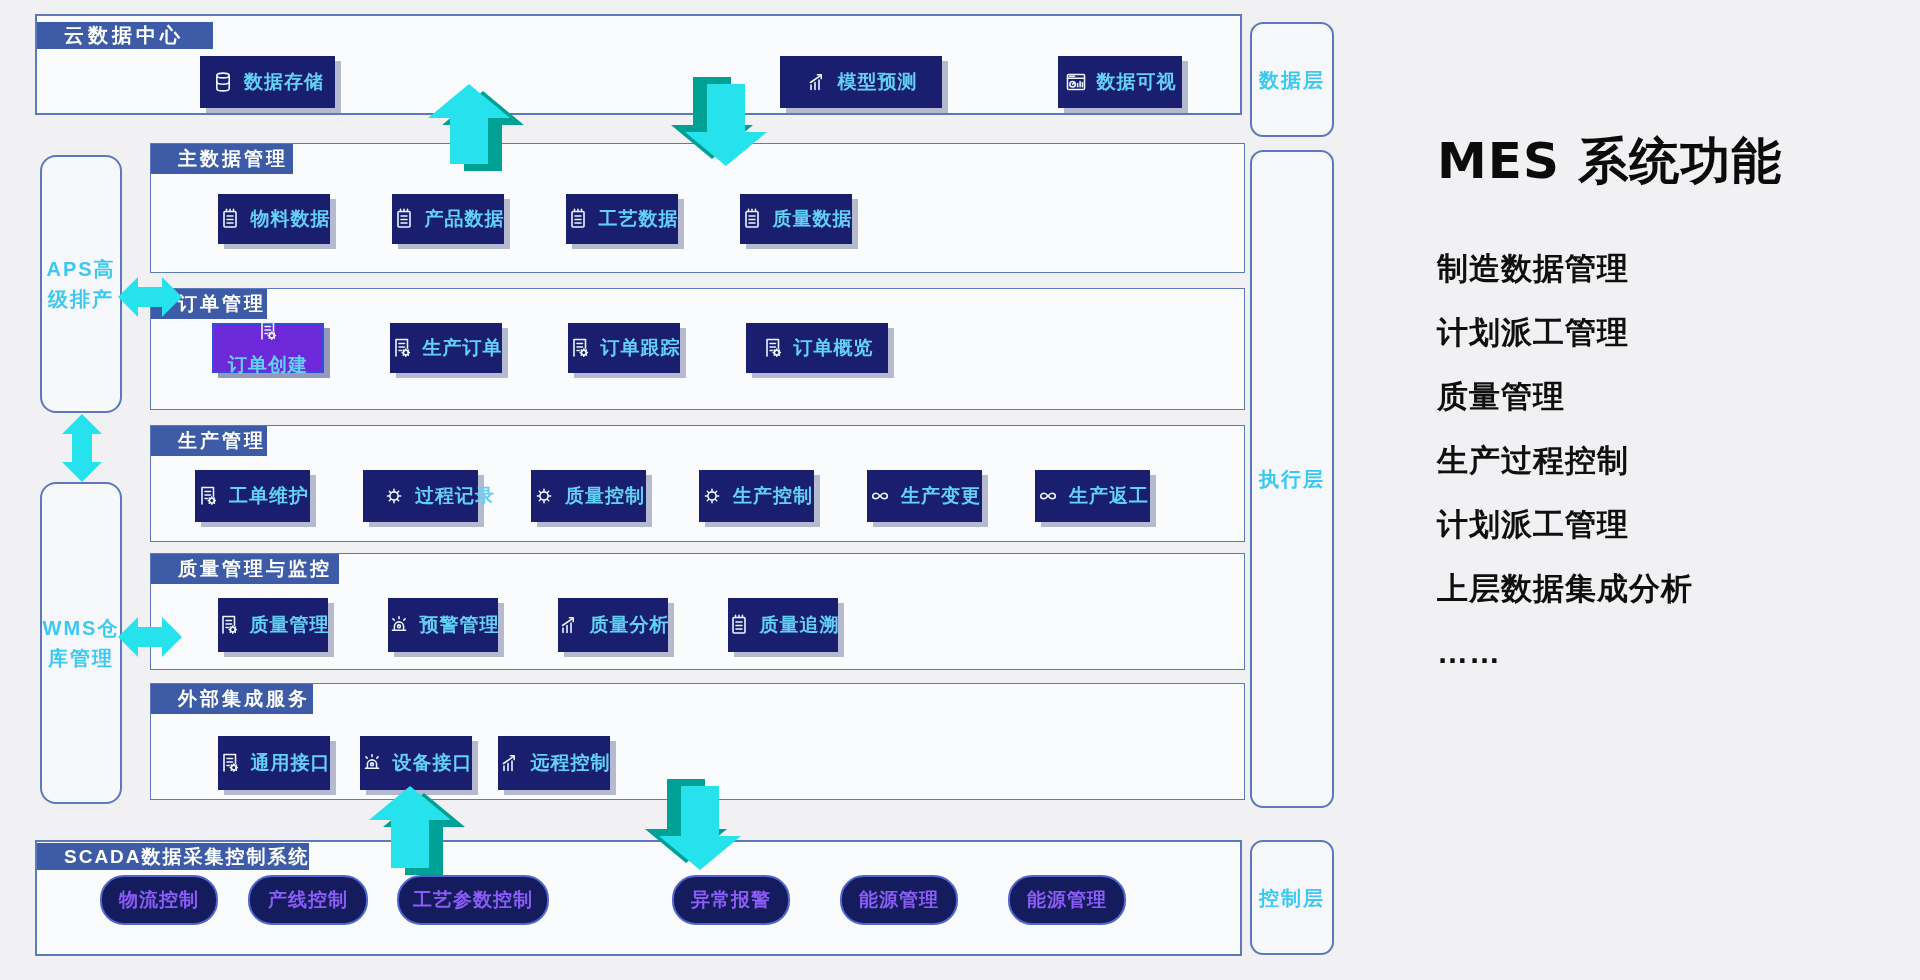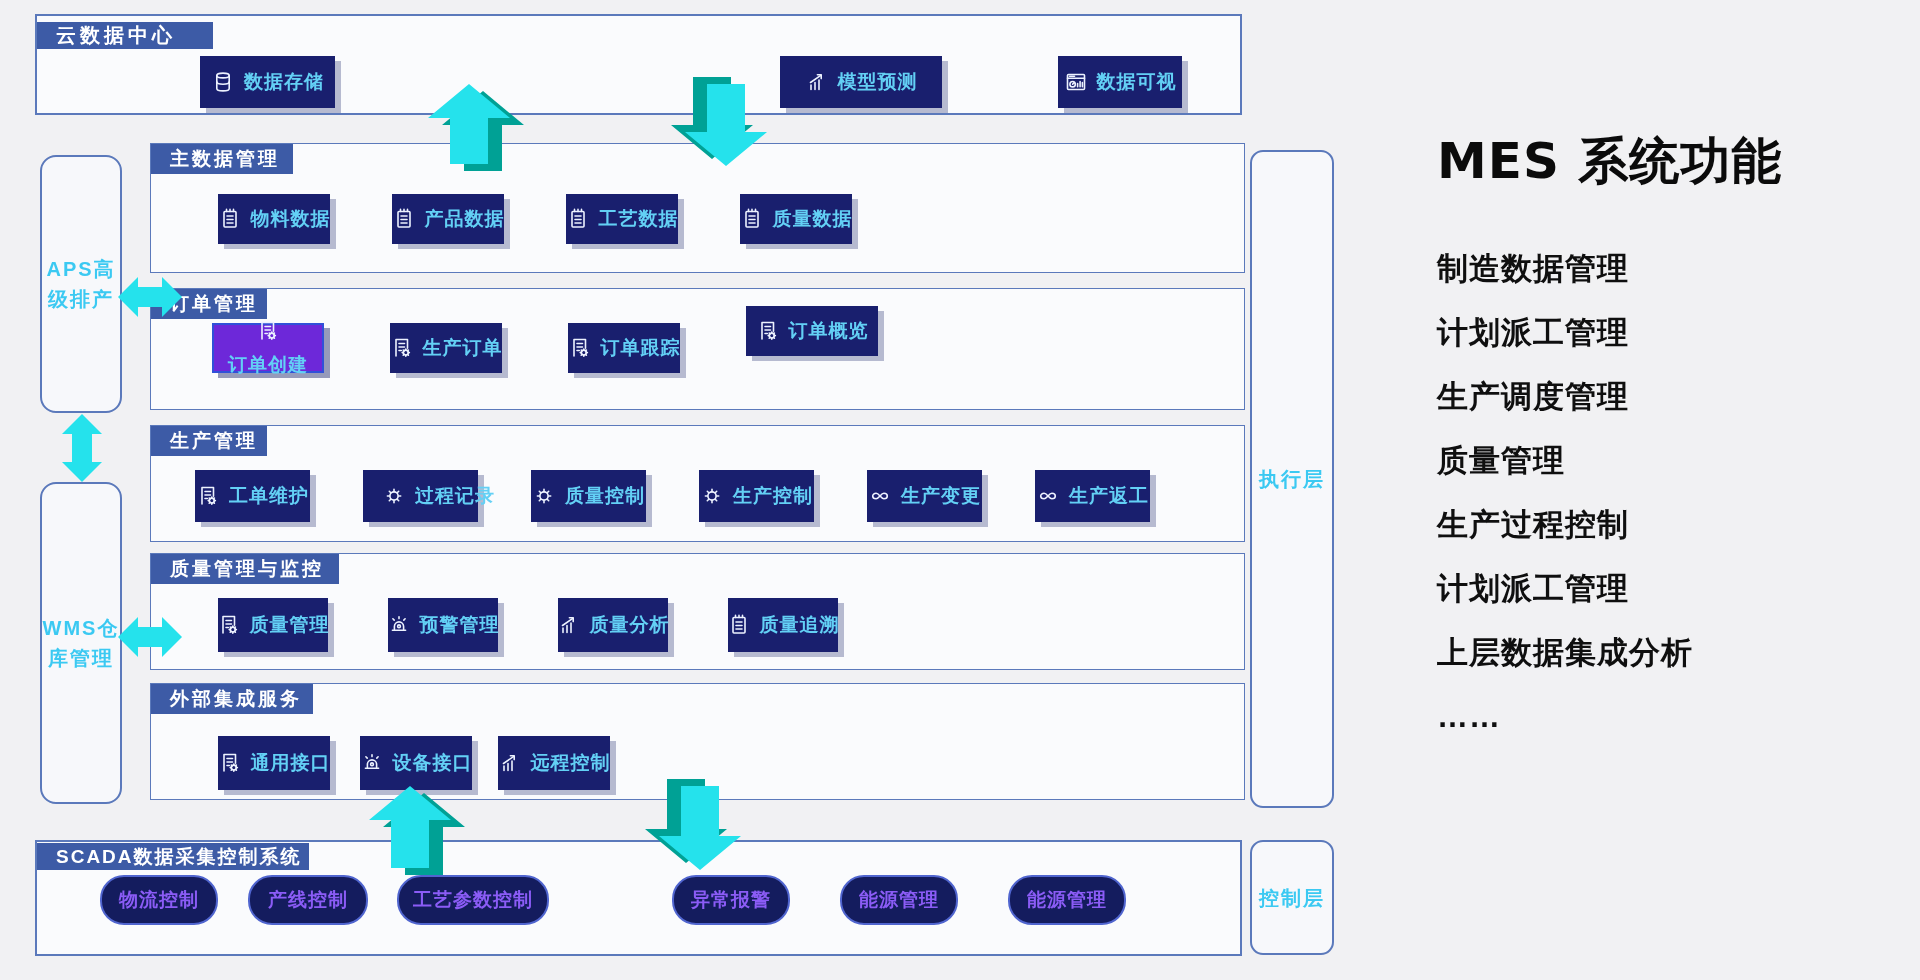--- a/index.html
+++ b/index.html
@@ -1,21 +1,21 @@
 <!DOCTYPE html>
 <html><head>
 <meta charset="utf-8">
 <style>
   html,body{margin:0;padding:0;background:#e9e9eb;}
   #canvas{position:relative;width:1920px;height:980px;background:#f1f1f3;overflow:hidden;
     font-family:"Liberation Sans","DejaVu Sans",sans-serif;}
   .frame{position:absolute;background:#fafbfd;border:2px solid #5b79bb;box-sizing:border-box;}
   .frame.thin{border-width:1.5px;}
   .tab{position:absolute;background:#3d5ba6;color:#ffffff;font-weight:bold;font-size:19px;
-    letter-spacing:3px;display:flex;align-items:center;padding-left:19px;box-sizing:border-box;
+    letter-spacing:3px;display:flex;align-items:center;padding-left:27px;box-sizing:border-box;
     height:30px;white-space:nowrap;}
   .navy-btn{position:absolute;background:#191f6e;color:#63d0f5;font-weight:bold;font-size:19px;
     letter-spacing:1px;display:flex;align-items:center;justify-content:center;gap:9px;
     box-sizing:border-box;box-shadow:6px 5px 0 rgba(28,36,105,0.30);cursor:pointer;white-space:nowrap;}
   .navy-btn.selected{background:#6d28d9;border:2px solid #3050d8;box-shadow:6px 5px 0 rgba(28,36,105,0.45);flex-direction:column;}
   .navy-btn .ic{display:flex;align-items:center;}
   .navy-btn .ic svg{width:24px;height:24px;}
   .pill{position:absolute;background:#141c5e;border:2px solid #5065cf;border-radius:24px;
     color:#8b5cf6;font-weight:bold;font-size:19px;letter-spacing:1px;display:flex;align-items:center;
     justify-content:center;box-sizing:border-box;cursor:pointer;white-space:nowrap;}
@@ -46,21 +46,20 @@
       <polygon points="700,870 741,836 719,836 719,786 681,786 681,836 659,836" fill="#25e2ec"></polygon>
       <polygon points="118,297 138,277 138,287 162,287 162,277 182,297 162,317 162,307 138,307 138,317" fill="#25e2ec"></polygon>
       <polygon points="118,637 138,617 138,627 162,627 162,617 182,637 162,657 162,647 138,647 138,657" fill="#25e2ec"></polygon>
       <polygon points="82,414 102,434 92,434 92,462 102,462 82,482 62,462 72,462 72,434 62,434" fill="#25e2ec"></polygon>
     </svg>
   <div id="side-panel">
     <div id="panel-title">MES 系统功能</div>
     <div id="panel-list">
         <div class="panel-item">制造数据管理</div>
         <div class="panel-item">计划派工管理</div>
-        <div class="panel-item">生产调度管理</div>
         <div class="panel-item">质量管理</div>
         <div class="panel-item">生产过程控制</div>
         <div class="panel-item">计划派工管理</div>
         <div class="panel-item">上层数据集成分析</div>
         <div class="panel-item">……</div>
       </div>
   </div>
 <div class="frame" style="left: 35px; top: 14px; width: 1207px; height: 101px; position: absolute;"></div>
     <div class="tab" style="left: 37px; top: 22px; width: 176px; height: 27px; position: absolute; letter-spacing: 4px; font-size: 20px;">云数据中心</div>
     <div class="navy-btn" style="left: 200px; top: 56px; width: 135px; height: 52px; position: absolute;">
@@ -166,21 +165,21 @@
       <span class="ic">
         <svg viewBox="0 0 24 24" fill="none" stroke="#edf2ff" stroke-width="1.6" stroke-linecap="round" stroke-linejoin="round">
           <path d="M6 20V3.5h11.5V12.2"></path>
           <path d="M9 7.5h5.5M9 11h5.5M9 14.5h2.3"></path>
           <circle cx="15.8" cy="16.6" r="2.5"></circle>
           <path d="M15.8 13v1.2M15.8 19v1.2M19.4 16.6h-1.2M13.4 16.6h-1.2M18.4 14l-.9.9M14.1 18.3l-.9.9M18.4 19.2l-.9-.9M14.1 14.9l-.9-.9"></path>
         </svg>
       </span>
       <span>订单跟踪</span>
     </div>
-    <div class="navy-btn" style="left: 746px; top: 306px; width: 132px; height: 50px; position: absolute;">
+    <div class="navy-btn" style="left: 746px; top: 323px; width: 142px; height: 50px; position: absolute;">
       <span class="ic">
         <svg viewBox="0 0 24 24" fill="none" stroke="#edf2ff" stroke-width="1.6" stroke-linecap="round" stroke-linejoin="round">
           <path d="M6 20V3.5h11.5V12.2"></path>
           <path d="M9 7.5h5.5M9 11h5.5M9 14.5h2.3"></path>
           <circle cx="15.8" cy="16.6" r="2.5"></circle>
           <path d="M15.8 13v1.2M15.8 19v1.2M19.4 16.6h-1.2M13.4 16.6h-1.2M18.4 14l-.9.9M14.1 18.3l-.9.9M18.4 19.2l-.9-.9M14.1 14.9l-.9-.9"></path>
         </svg>
       </span>
       <span>订单概览</span>
     </div>
@@ -327,19 +326,22 @@
     <div class="pill" style="left: 840px; top: 875px; width: 118px; height: 50px; position: absolute;">能源管理</div>
     <div class="pill" style="left: 1008px; top: 875px; width: 118px; height: 50px; position: absolute;">能源管理</div>
     <div class="side-box" style="left: 40px; top: 155px; width: 82px; height: 258px; position: absolute;">
       <div class="lbl">APS高
 级排产</div>
     </div>
     <div class="side-box" style="left: 40px; top: 482px; width: 82px; height: 322px; position: absolute;">
       <div class="lbl">WMS仓
 库管理</div>
     </div>
+    <div class="side-box" style="left: 1250px; top: 22px; width: 84px; height: 115px; position: absolute; border-radius: 13px;">
+      <div class="lbl">数据层</div>
+    </div>
     <div class="side-box" style="left: 1250px; top: 150px; width: 84px; height: 658px; position: absolute; border-radius: 13px;">
       <div class="lbl">执行层</div>
     </div>
     <div class="side-box" style="left: 1250px; top: 840px; width: 84px; height: 115px; position: absolute; border-radius: 13px;">
       <div class="lbl">控制层</div>
     </div>
   </div>
 
 </body></html>

